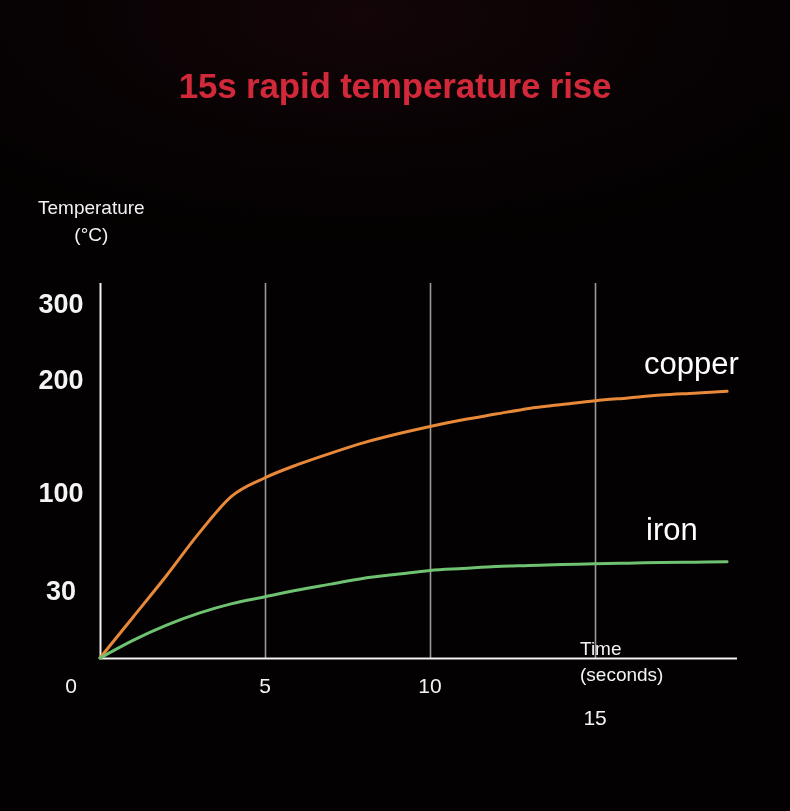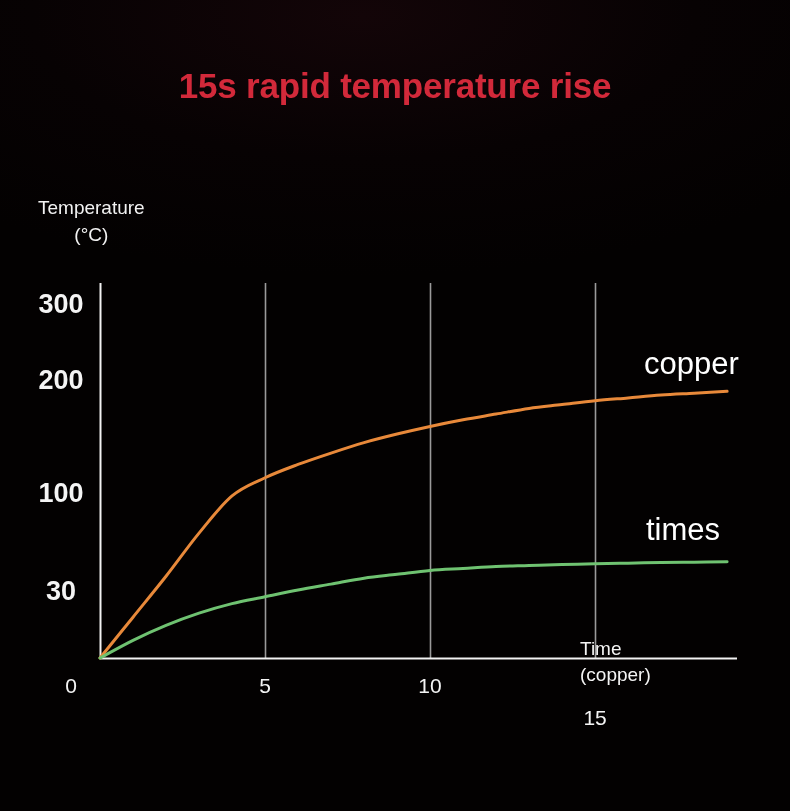--- a/index.html
+++ b/index.html
@@ -131,19 +131,19 @@
     </div>
   <div id="xtick-labels">
       <div class="xtick-label" style="left: 46px; top: 674px;">0</div>
       <div class="xtick-label" style="left: 240.026px; top: 674px;">5</div>
       <div class="xtick-label" style="left: 405.052px; top: 674px; text-align: center;">10</div>
       <div class="xtick-label" style="left: 570.078px; top: 674px; margin-top: 32px;">15</div>
     </div>
 
   <div id="x-axis-title">
     <span>Time</span>
-    <span class="unit">(copper)</span>
+    <span class="unit">(seconds)</span>
   </div>
 
   <div class="series-label" id="label-copper">copper</div>
-  <div class="series-label" id="label-iron">times</div>
+  <div class="series-label" id="label-iron">iron</div>
 
 </div>
 
 </body></html>

